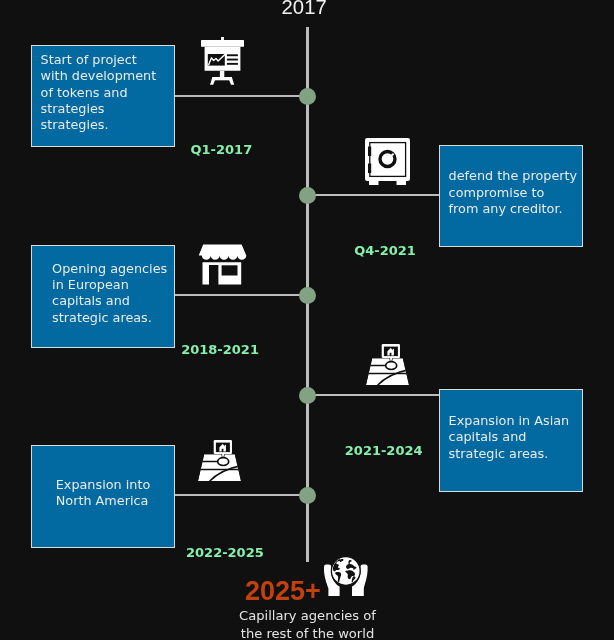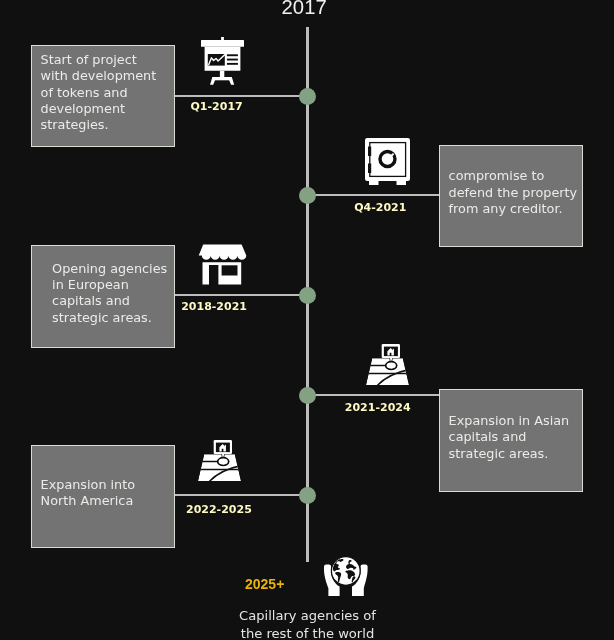--- a/index.html
+++ b/index.html
@@ -41,55 +41,56 @@
     color: #f0f0f0;
     font-size: 20.3px;
     white-space: nowrap;
     transform: translateZ(0);
   }
 
   .card {
     position: absolute;
     width: 143.8px;
     height: 102.6px;
-    background: #737373;
+    background: #0369a1;
     border: 1.5px solid #d6ddd2;
     display: flex;
     align-items: center;
     padding: 0 8.5px;
   }
   .card .lines {
     color: #e9ece7;
     font-family: "DejaVu Sans", sans-serif;
     font-size: 12.8px;
     line-height: 16.25px;
     white-space: nowrap;
     position: relative;
     top: -3.1px;
     transform: translateZ(0);
   }
 
   .datelbl {
     position: absolute;
-    color: #fef9c3;
+    color: #86efac;
     font-family: "DejaVu Sans", sans-serif;
-    font-size: 11px;
+    font-size: 13px;
     font-weight: bold;
     letter-spacing: 0px;
     white-space: nowrap;
     transform: translateZ(0);
+    margin-top: 42px;
   }
 
   .icon { position: absolute; }
 
   .bottom-year {
     position: absolute;
-    color: #eab308;
+    color: #c2410c;
     font-weight: bold;
-    font-size: 14px;
+    font-size: 27px;
     white-space: nowrap;
     transform: translateZ(0);
   }
   .bottom-cap {
     position: absolute;
     left: 0;
     width: 615px;
     text-align: center;
     color: #e4e4e4;
     font-family: "DejaVu Sans", sans-serif;
@@ -105,21 +106,21 @@
   <div class="year-top">2017</div>
   <div class="spine"></div>
 
   <div class="conn" style="left:174px; top:94.5px; width:126px;"></div>
   <div class="node" style="top:87.6px;"></div>
   <div class="card" style="left:31.1px; top:44.5px;">
     <div class="lines">
         <div>Start of project</div>
         <div>with development</div>
         <div>of tokens and</div>
-        <div>development</div>
+        <div>strategies</div>
         <div>strategies.</div>
       </div>
   </div>
   <div class="datelbl" style="left:190.5px; top:99.9px;">Q1-2017</div>
   <div class="icon" style="left:201px; top:37px;">
     <svg viewBox="0 0 43 48" width="43" height="48" fill="#fff" shape-rendering="geometricPrecision">
     <rect x="20.1" y="0" width="2.8" height="4"></rect>
     <rect x="0" y="3" width="43" height="6.8" rx="0.5"></rect>
     <path d="M3.6 9.8 h35.8 v24.0 H3.6 Z"></path>
 
@@ -134,22 +135,22 @@
     <rect x="25.9" y="21.6" width="11.0" height="1.9" fill="#101010"></rect>
     <rect x="25.9" y="25.9" width="11.0" height="1.9" fill="#101010"></rect>
     <polyline points="7.4,28.2 10.5,20.8 12.6,23.6 15.0,21.4 17.1,24.0 24.2,17.2" fill="none" stroke="#fff" stroke-width="1.4" stroke-linejoin="round"></polyline>
     </svg>
   </div>
 
   <div class="conn" style="left:314px; top:193.5px; width:126px;"></div>
   <div class="node" style="top:186.6px;"></div>
   <div class="card" style="left:439.1px; top:144.5px;">
     <div class="lines">
+        <div>defend the property</div>
         <div>compromise to</div>
-        <div>defend the property</div>
         <div>from any creditor.</div>
       </div>
   </div>
   <div class="datelbl" style="left:354.2px; top:201.3px;">Q4-2021</div>
   <div class="icon" style="left:365px; top:138px;">
     <svg viewBox="0 0 45 47" width="45" height="47" fill="#fff" shape-rendering="geometricPrecision">
       <rect x="0" y="0" width="45" height="43" rx="2.2"></rect>
       <rect x="4" y="43" width="9.5" height="4.0"></rect>
       <rect x="31.5" y="43" width="9.5" height="4.0"></rect>
       <rect x="4.8" y="4.6" width="35.8" height="33.8" fill="none" stroke="#101010" stroke-width="1.3"></rect>
@@ -212,21 +213,21 @@
     <ellipse cx="25.2" cy="22.6" rx="5.5" ry="3.9" fill="#fff" stroke="#101010" stroke-width="1.7"></ellipse>
     <rect x="15.7" y="1.0" width="18.3" height="14.1" rx="1.3" fill="#fff"></rect>
     <rect x="17.9" y="3.6" width="14.0" height="9.5" fill="#101010"></rect>
     <path d="M24.6 5.0 L21.4 8.2 L21.4 12.4 L23.7 12.4 L23.7 9.7 L25.4 9.7 L25.4 12.4 L27.9 12.4 L27.9 8.2 Z" fill="#fff"></path>
     <rect x="26.8" y="5.9" width="1.1" height="2.5" fill="#fff"></rect>
     </svg>
   </div>
 
   <div class="conn" style="left:174px; top:493.7px; width:126px;"></div>
   <div class="node" style="top:486.8px;"></div>
-  <div class="card" style="left:31.1px; top:445.2px;">
+  <div class="card" style="left:31.1px; top:445.2px;justify-content:center;">
     <div class="lines">
         <div>Expansion into</div>
         <div>North America</div>
       </div>
   </div>
   <div class="datelbl" style="left:186px; top:503.4px;">2022-2025</div>
   <div class="icon" style="left:198.4px; top:439.3px;">
     <svg viewBox="0 0 43 42" width="43" height="42" fill="#fff" shape-rendering="geometricPrecision">
     <defs>
           <clipPath id="mapclipB">

